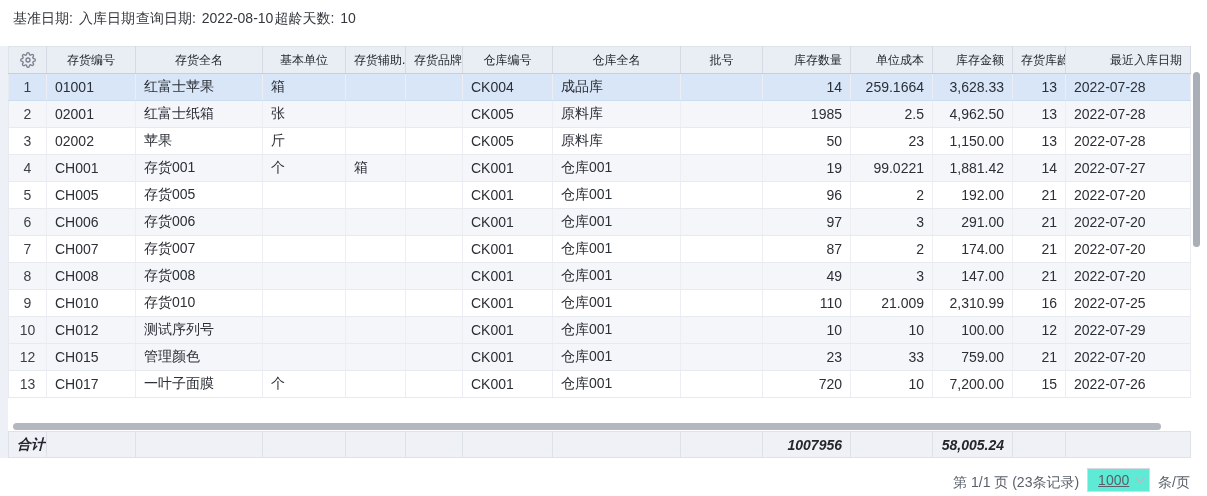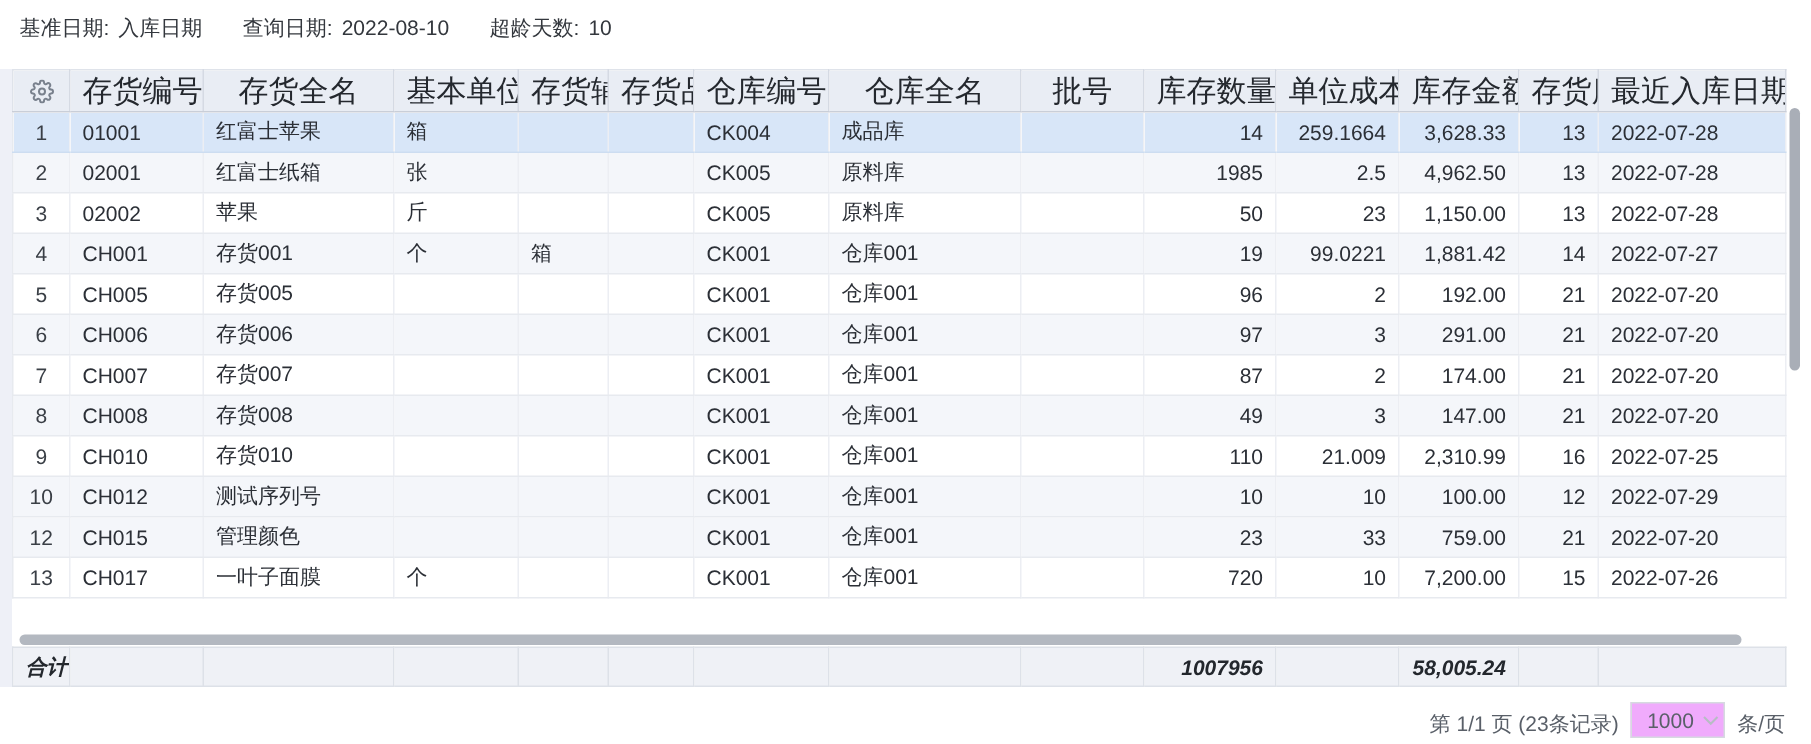--- a/index.html
+++ b/index.html
@@ -2,32 +2,32 @@
 <html><head>
 <meta charset="utf-8">
 <style>
   html,body { margin:0; padding:0; }
   body {
     width:1207px; height:496px; position:relative; overflow:hidden;
     background:#ffffff; font-family:"Liberation Sans", sans-serif;
     font-size:14px; color:#2b2f36; -webkit-font-smoothing:antialiased;
   }
   
-  .topbar { position:absolute; top:10px; left:13px; display:flex; gap:27px; white-space:nowrap; color:#33373d;text-align:right; }
+  .topbar { position:absolute; top:10px; left:13px; display:flex; gap:1px; white-space:nowrap; color:#33373d;text-align:right; }
   .pair { display:flex; gap:6px; }
 
   
   .gutter { position:absolute; left:0; top:46px; width:8px; height:412px; background:#eef0f7; }
 
   
   .grid { position:absolute; left:8px; top:46px; width:1182px; border-collapse:collapse; table-layout:fixed; background:#fff; }
   .grid th {
     background:#e9edf4; height:26px; font-weight:400; color:#24282e;
     border-right:1px solid #d5dae3; border-bottom:1px solid #c9ced8; border-top:1px solid #dfe3ea;
-    padding:0 8px; overflow:hidden; white-space:nowrap; text-overflow:clip; font-size:20px;
+    padding:0 8px; overflow:hidden; white-space:nowrap; text-overflow:clip; font-size:12px;
   }
   .grid th:first-child { border-left:1px solid #dfe3ea; padding:0; }
   .grid td {
     height:26px; border-right:1px solid #eceef3; border-bottom:1px solid #e7eaef;
     padding:0 8px; overflow:hidden; white-space:nowrap; background:#fff; font-size:14px;
   }
   .grid td:first-child { border-left:1px solid #e7eaef; color:#3a3f46; }
   .grid tr.stripe td { background:#f4f6fa; }
   .grid tr.selected td { background:#d8e6f8; border-bottom-color:#cdddf1; }
   .al { text-align:left; } .ar { text-align:right; } .ac { text-align:center; }
@@ -47,21 +47,21 @@
     height:25px; background:#eff1f6; border:1px solid #dde1e8;
     padding:0 8px; white-space:nowrap; overflow:hidden; font-size:14px;
   }
   .summary td.b { font-weight:bold; color:#23272d;font-style:italic; }
 
   
   .pagination { position:absolute; top:466px; right:17px; height:26px; display:flex; align-items:flex-end; gap:8px; color:#595f68; }
   .page-size {
     display:flex; align-items:center; justify-content:space-between;
     width:44px; height:22px; border:1px solid #d6dae0; border-radius:0;
-    padding:0 7px 0 10px; color:#595f68; background:#f0abfc; cursor:pointer;
+    padding:0 7px 0 10px; color:#595f68; background:#5eead4; cursor:pointer;text-decoration:underline;
   }
   .page-size svg { flex:0 0 auto; margin-left:6px; }
 </style>
 </head>
 <body>
 
 <div class="topbar">
   <div class="pair">
     <span>基准日期:</span>
     <span>入库日期</span>

